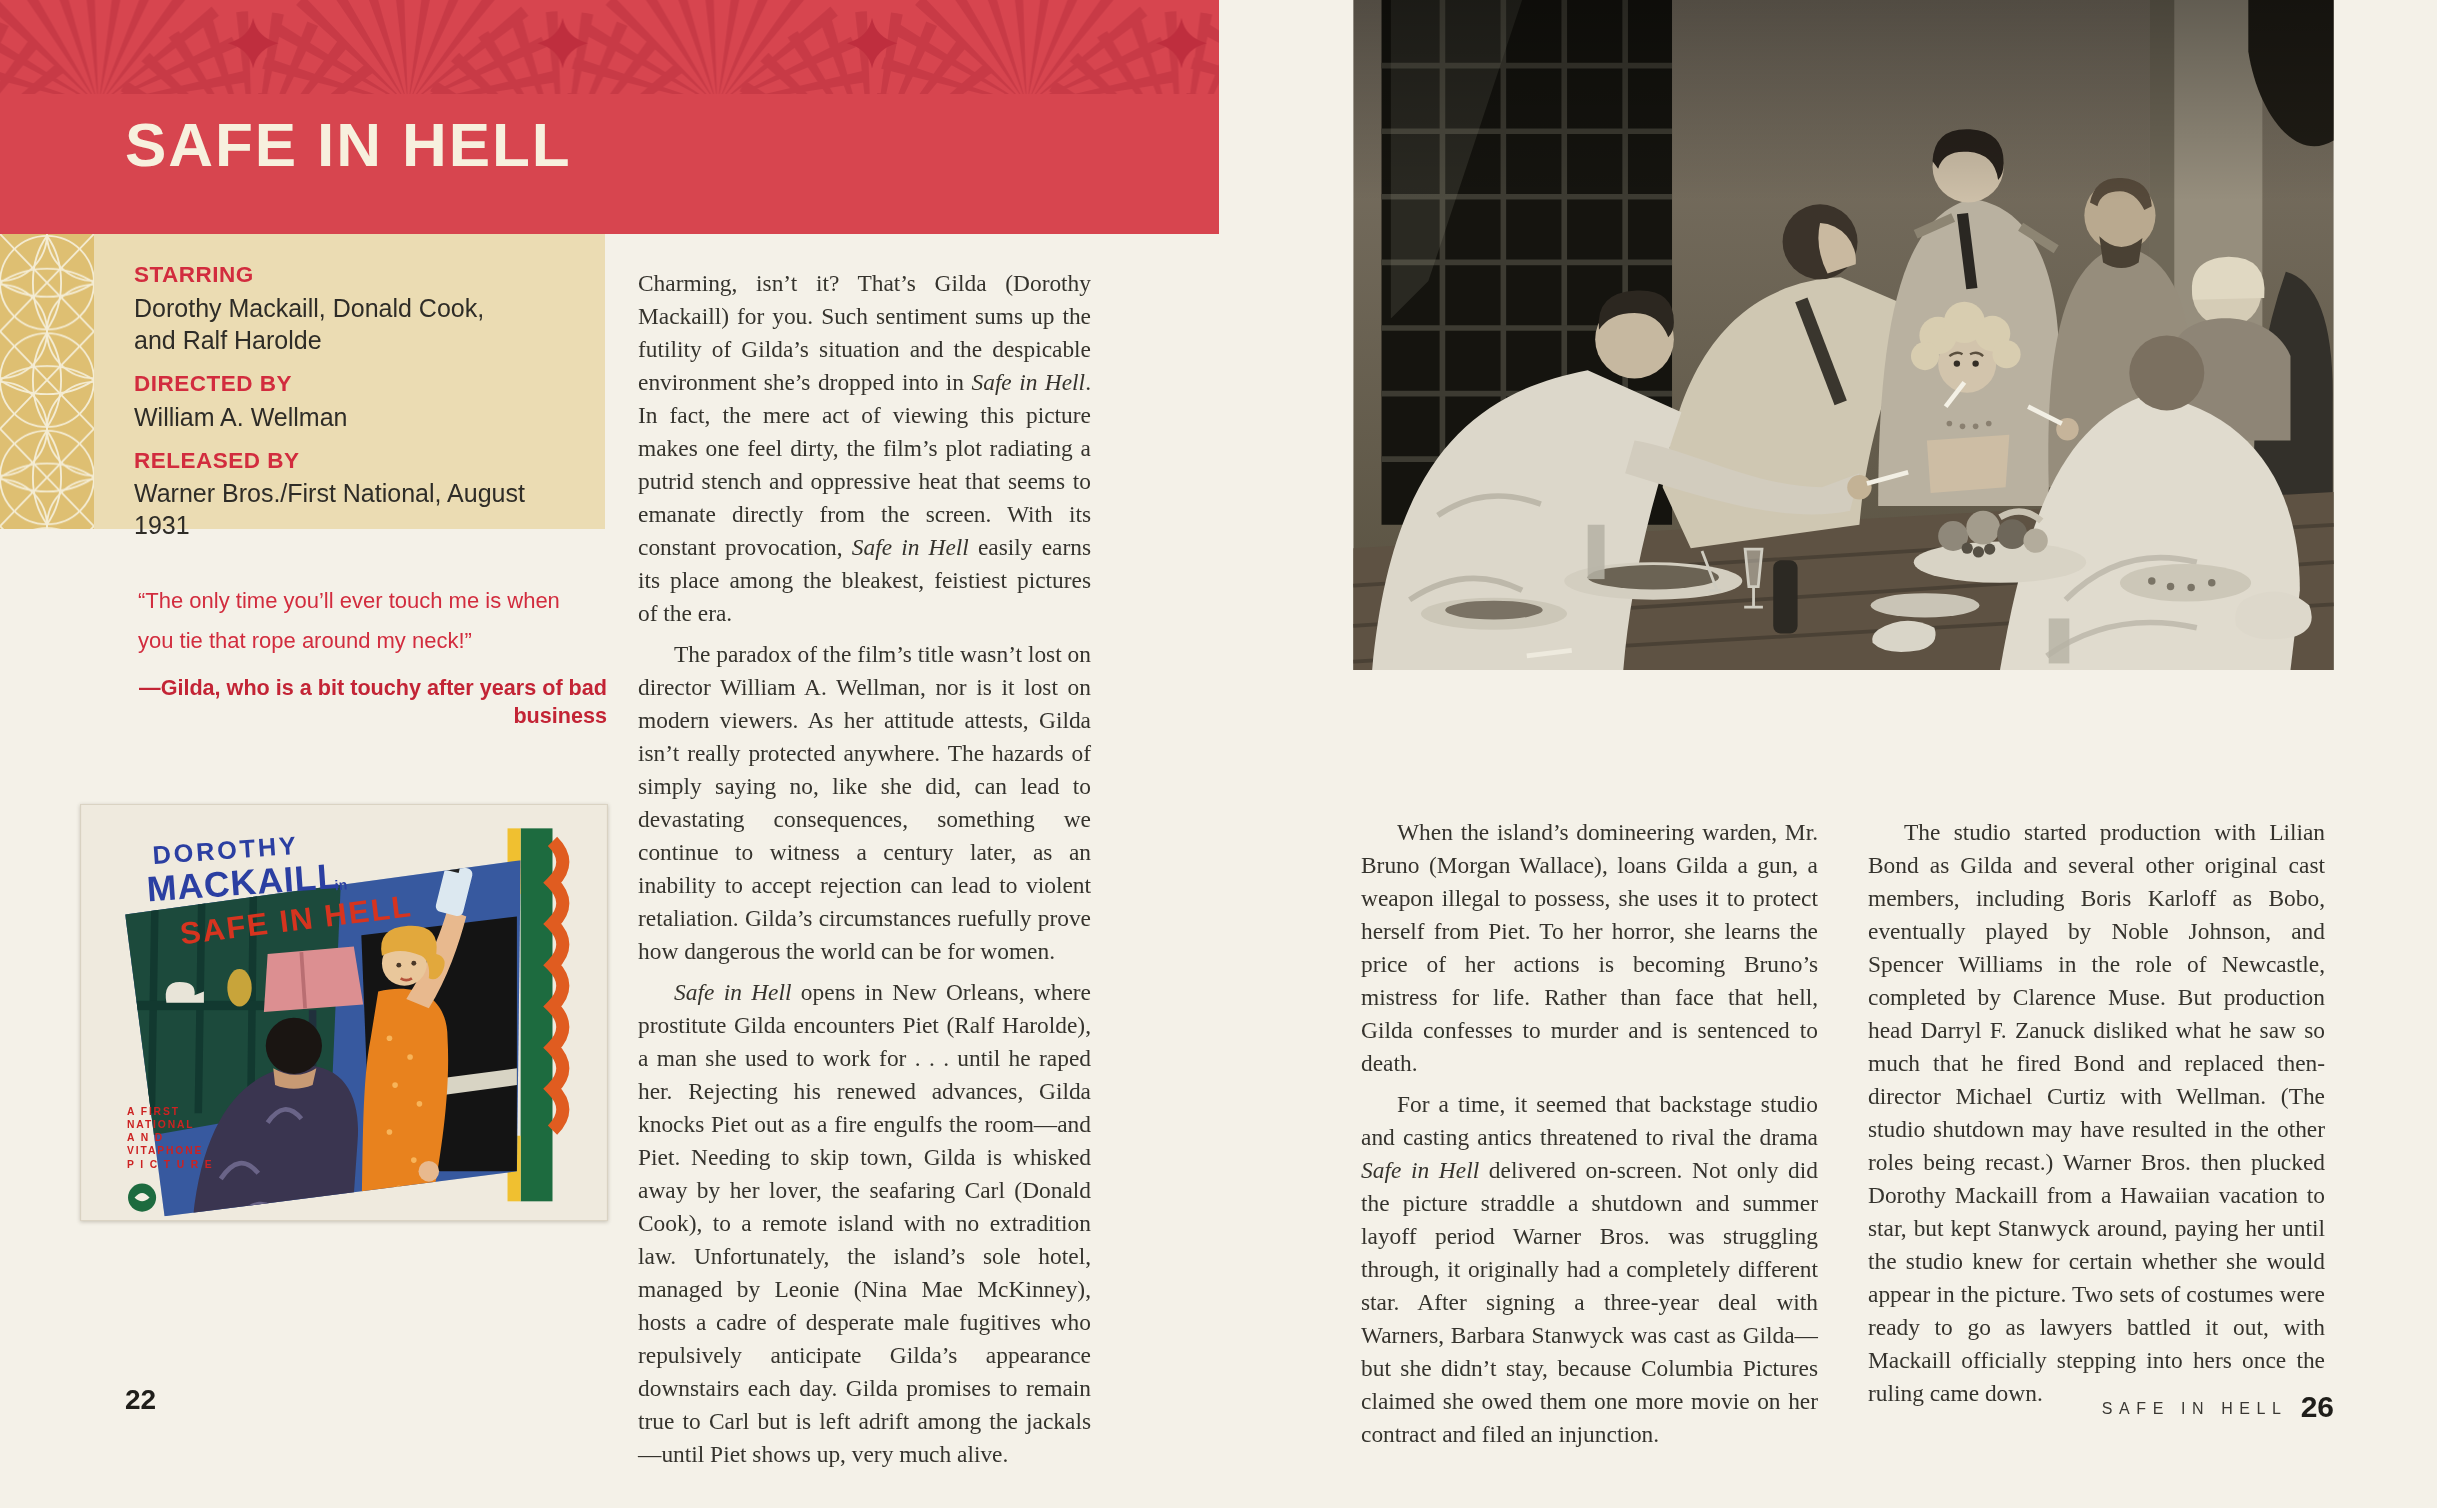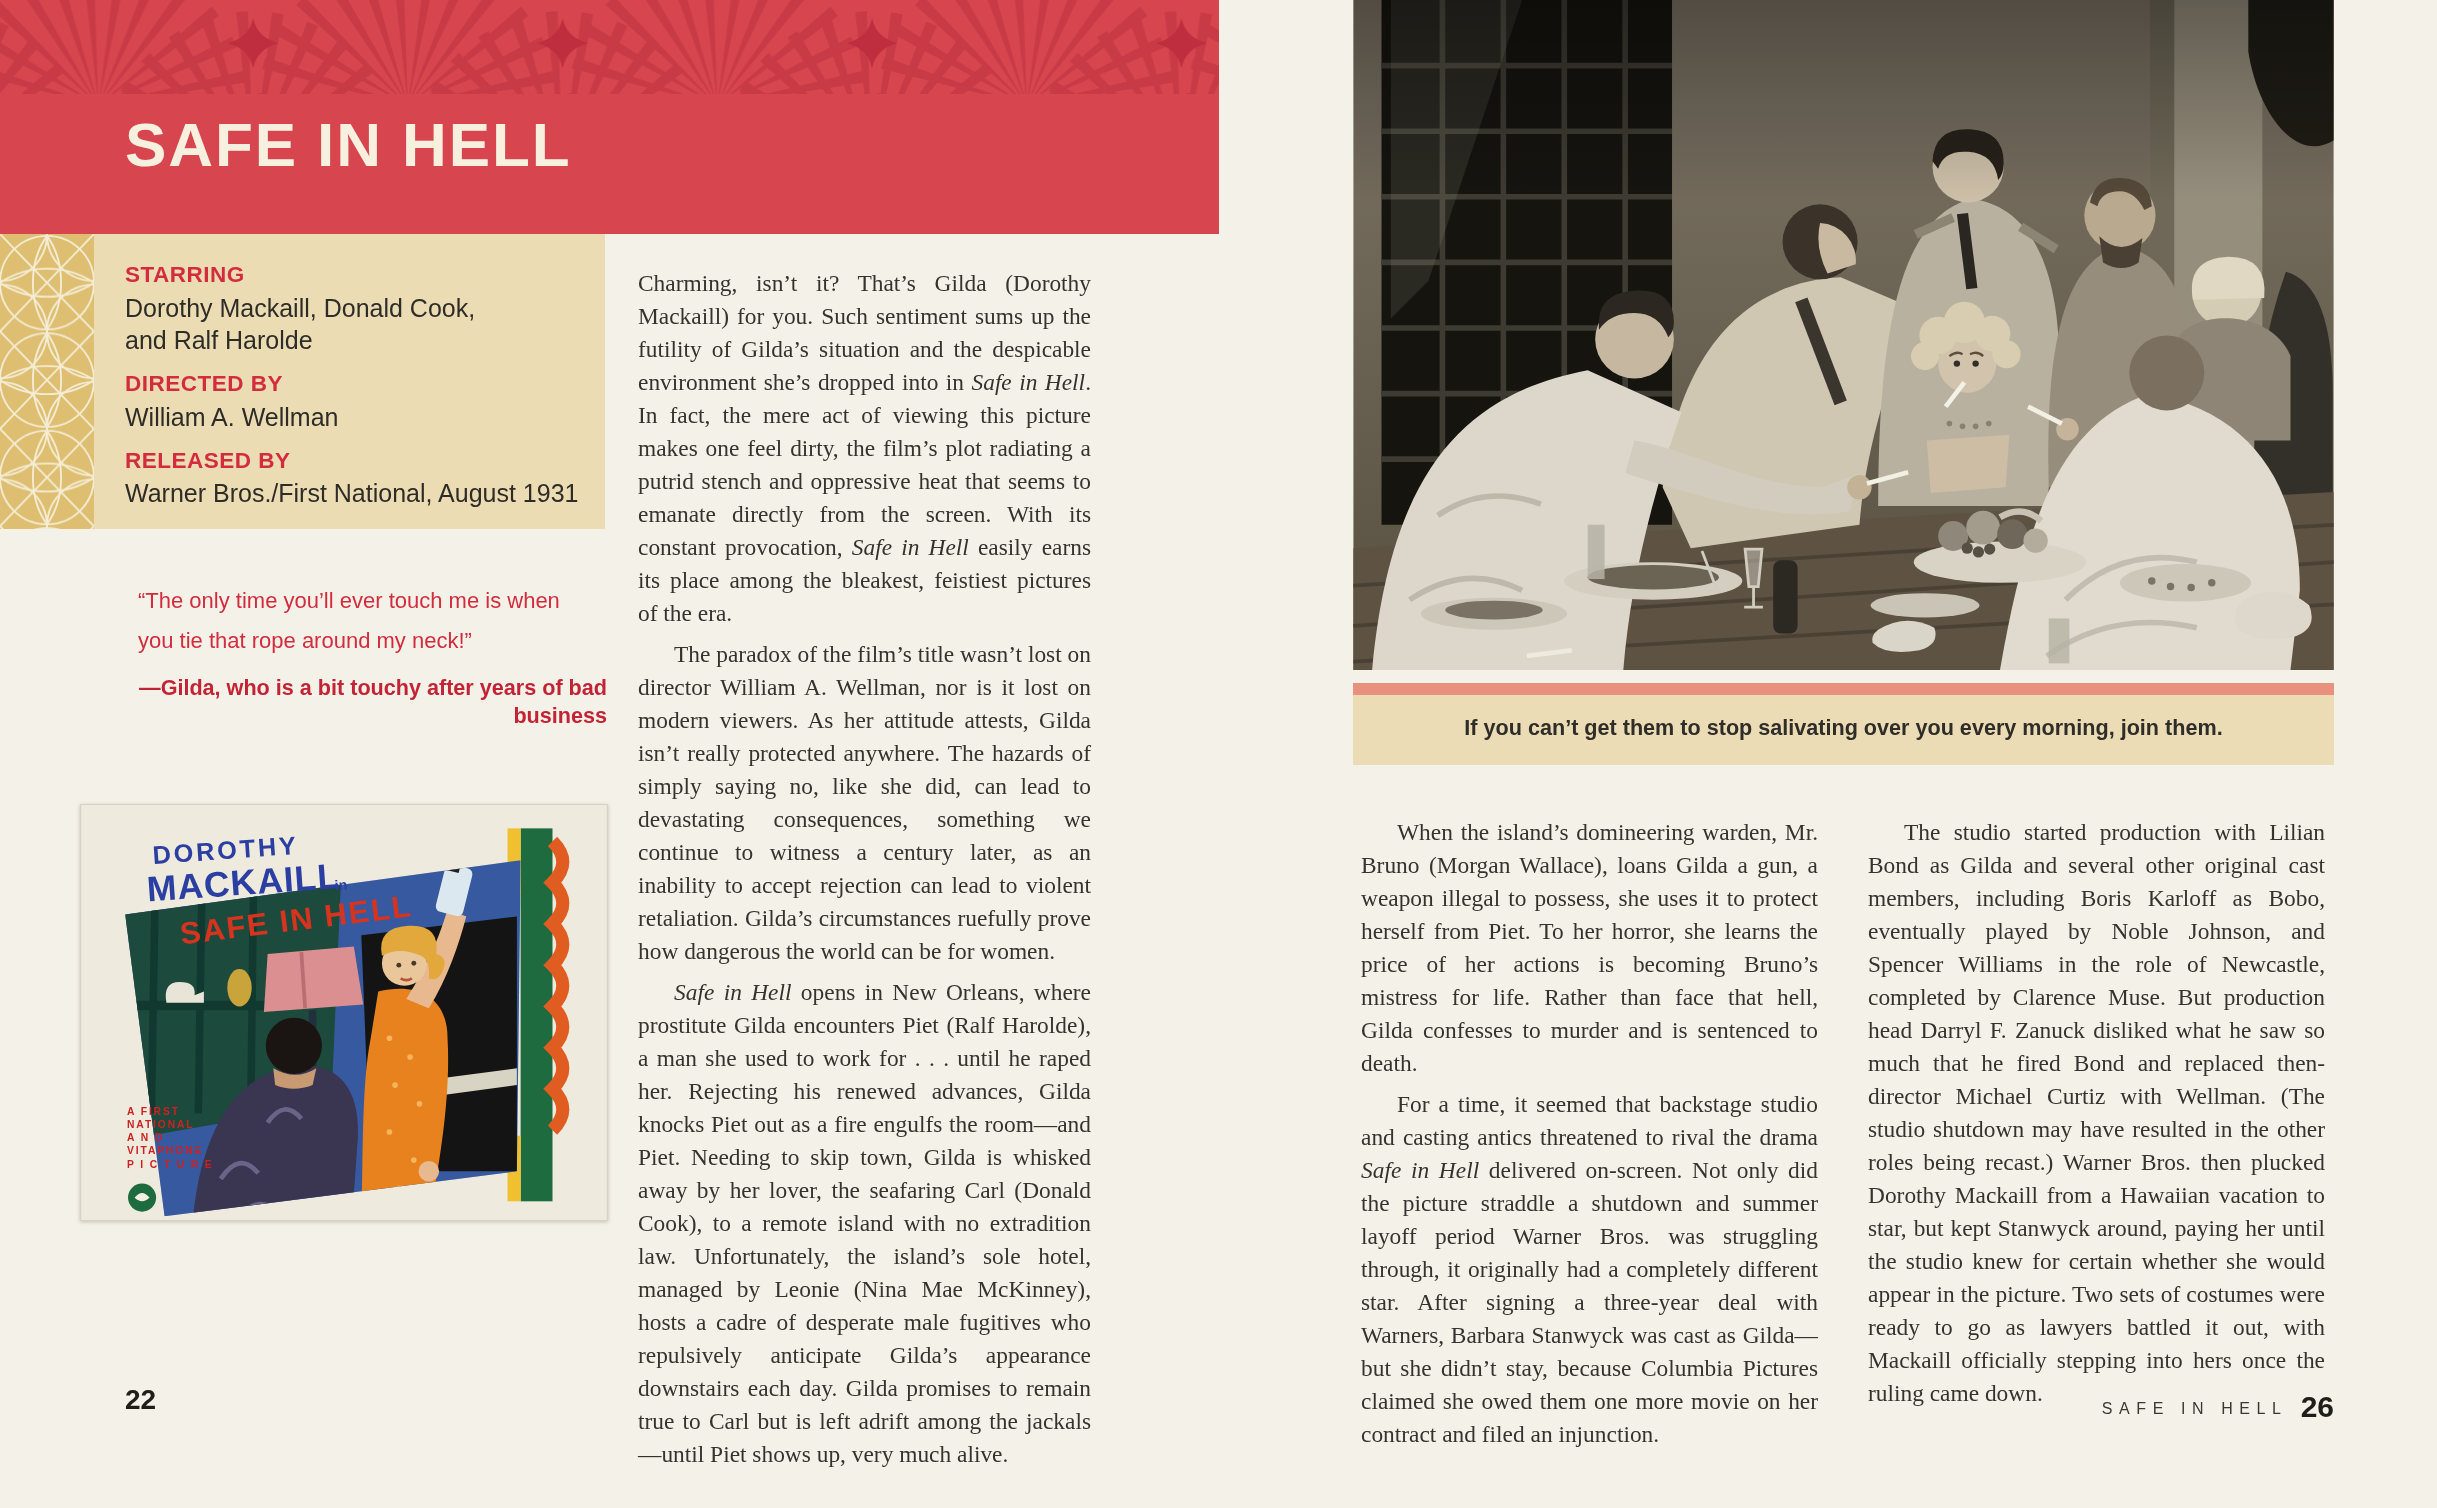--- a/index.html
+++ b/index.html
@@ -6,21 +6,21 @@
   #page{position:relative;width:2438px;height:1509px;background:#f4f1e8;overflow:hidden;
         font-family:"Liberation Sans",sans-serif;}
   
   .red-header{position:absolute;left:0;top:0;width:1219px;height:234px;background:#d7454f;}
   .red-header svg{position:absolute;left:0;top:0;display:block;}
   .chapter-title{position:absolute;left:125px;top:114px;font-size:62px;font-weight:700;
                  letter-spacing:1.9px;color:#f7f0de;line-height:1;}
   
   .gold-strip{position:absolute;left:0;top:234px;width:94px;height:295px;}
   .info-box{position:absolute;left:94px;top:234px;width:511px;height:295px;background:#ebdcb3;
-            box-sizing:border-box;padding:28px 19px 0 31px;}
+            box-sizing:border-box;padding:28px 19px 0 40px;}
   .credit-label{font-size:22.5px;font-weight:700;letter-spacing:0.5px;color:#d22c3e;margin:0 0 3.8px 0;}
   .credit-value{font-size:25px;color:#2e2c27;line-height:32px;margin:0 0 15px 0;white-space:pre-line;}
   
   .pull-quote{position:absolute;left:125px;top:568px;width:482px;}
   .pull-quote .q{font-size:22px;line-height:40px;color:#d22c3e;margin:13px;}
   .pull-quote .attr{font-size:21.6px;line-height:28px;font-weight:700;color:#c32435;
                     text-align:right;margin:13px 0 0 0;}
   
   .lobby-card{position:absolute;left:80px;top:804px;width:528px;height:417px;
               box-shadow:0 0.9px 3.8px rgba(60,50,30,.25);}
@@ -315,24 +315,20 @@
       <path d="M950,640 q40,-20 70,6 q10,26 -18,34 q-44,8 -60,-12 q-4,-18 8,-28z" fill="#ddd8cb"></path>
       <path d="M560,672 q30,-18 60,-2 q6,18 -16,24 q-36,6 -50,-8 q-2,-8 6,-14z" fill="#d9d5c8"></path>
       <ellipse cx="610" cy="646" rx="58" ry="13" fill="#c9c4b6"></ellipse>
       <rect x="742" y="660" width="22" height="48" fill="#b5b1a4" opacity=".8"></rect>
       <path d="M185,700 l48,-6" stroke="#eeeade" stroke-width="5"></path>
       <path d="M372,588 l16,42 M380,630 l12,0" stroke="#cfccc0" stroke-width="3"></path>
       <rect width="1046" height="715" fill="url(#vig)"></rect>
     </svg>
   </div>
 
-  <div class="cap-box right-cap">
-    <div class="cap-bar"></div>
-    <div class="cap-body">If you can’t get them to stop salivating over you every morning, join them.</div>
-  </div>
 
   <div class="serif-col col-1">
       <p class="indent"><span>When the island’s domineering warden, Mr. Bruno (Morgan Wallace), loans Gilda a gun, a weapon illegal to possess, she uses it to protect herself from Piet. To her horror, she learns the price of her actions is becoming Bruno’s mistress for life. Rather than face that hell, Gilda confesses to murder and is sentenced to death.</span></p>
       <p class="indent"><span>For a time, it seemed that backstage studio and casting antics threatened to rival the drama </span><em>Safe in Hell</em><span> delivered on-screen. Not only did the picture straddle a shutdown and summer layoff period Warner Bros. was struggling through, it originally had a completely different star. After signing a three-year deal with Warners, Barbara Stanwyck was cast as Gilda—but she didn’t stay, because Columbia Pictures claimed she owed them one more movie on her contract and filed an injunction.</span></p>
     </div>
   <div class="serif-col col-2">
       <p class="indent"><span>The studio started production with Lilian Bond as Gilda and several other original cast members, including Boris Karloff as Bobo, eventually played by Noble Johnson, and Spencer Williams in the role of Newcastle, completed by Clarence Muse. But production head Darryl F. Zanuck disliked what he saw so much that he fired Bond and replaced then-director Michael Curtiz with Wellman. (The studio shutdown may have resulted in the other roles being recast.) Warner Bros. then plucked Dorothy Mackaill from a Hawaiian vacation to star, but kept Stanwyck around, paying her until the studio knew for certain whether she would appear in the picture. Two sets of costumes were ready to go as lawyers battled it out, with Mackaill officially stepping into hers once the ruling came down.</span></p>
     </div>
 
   <div class="folio-right">

